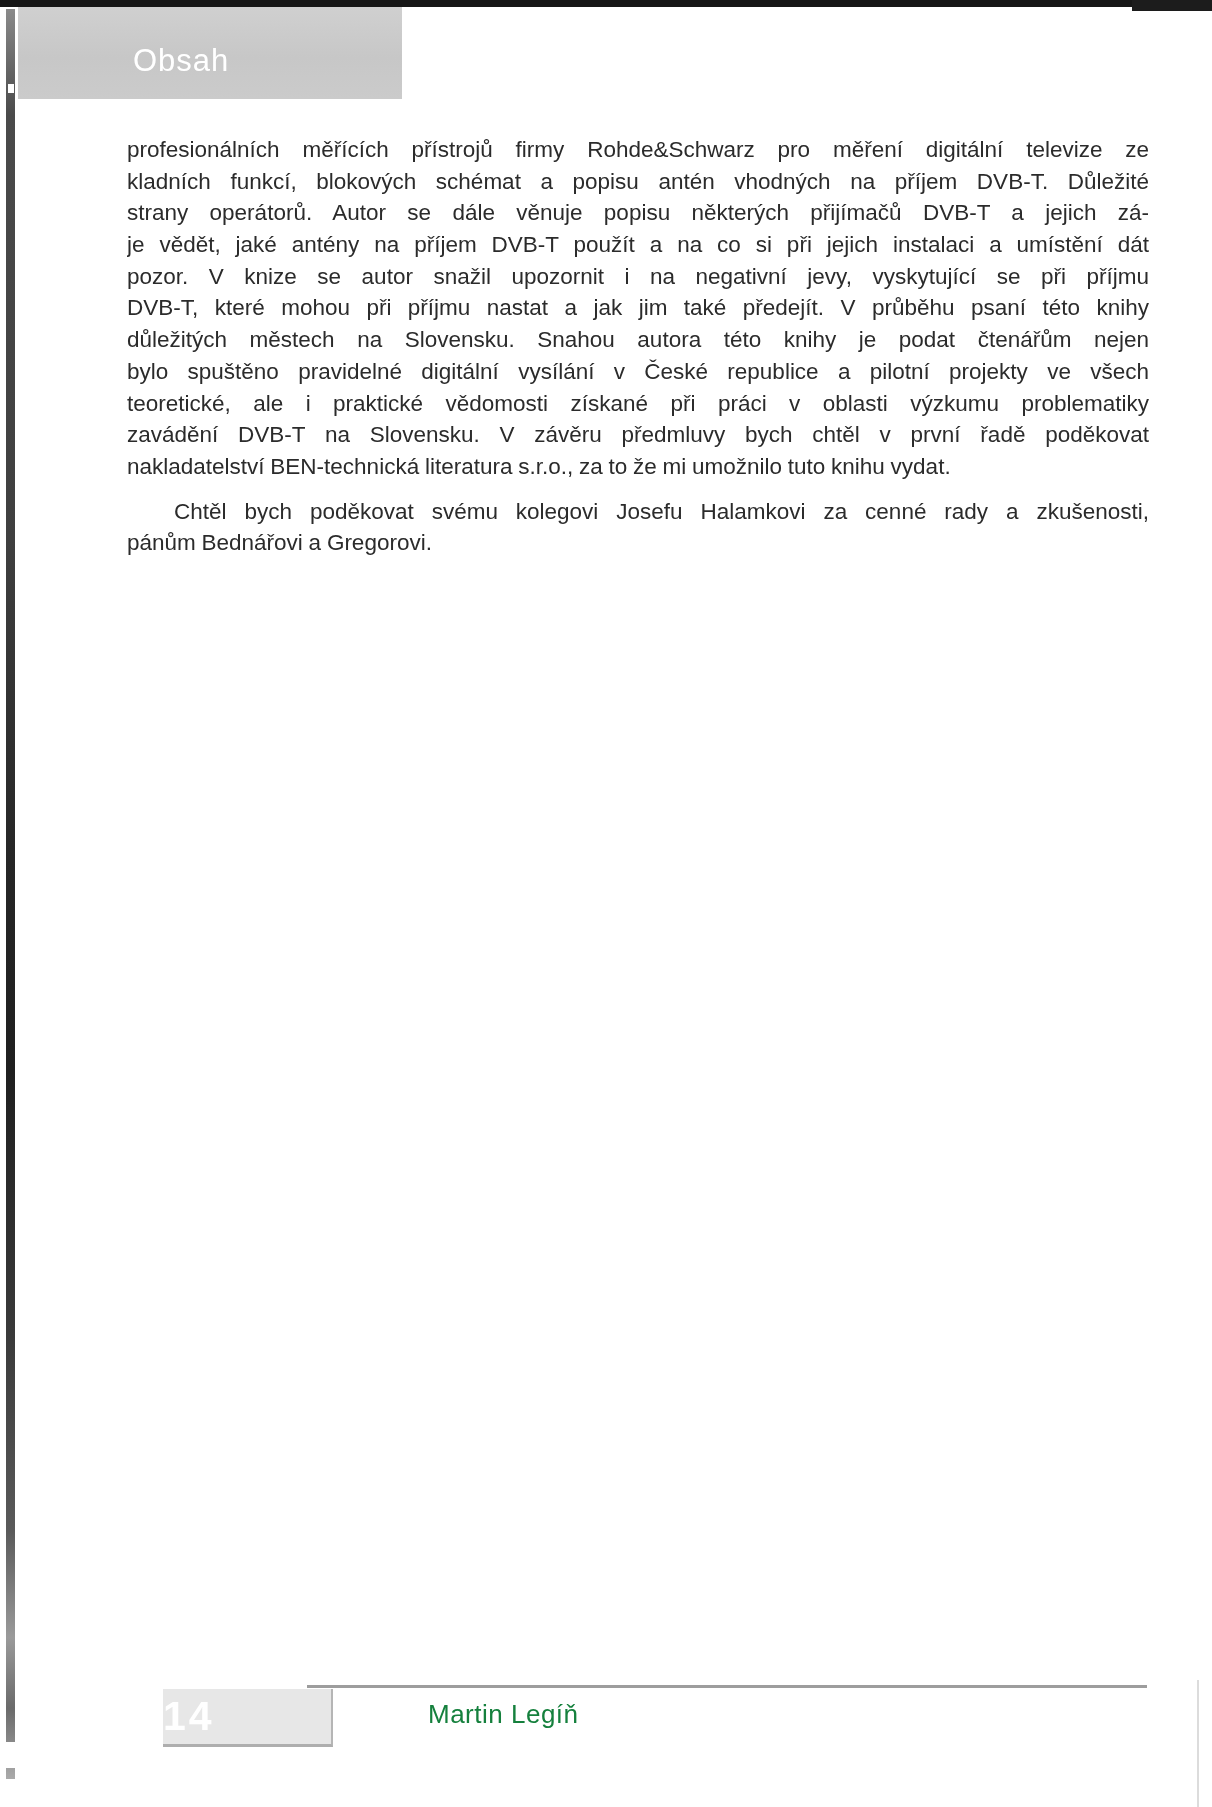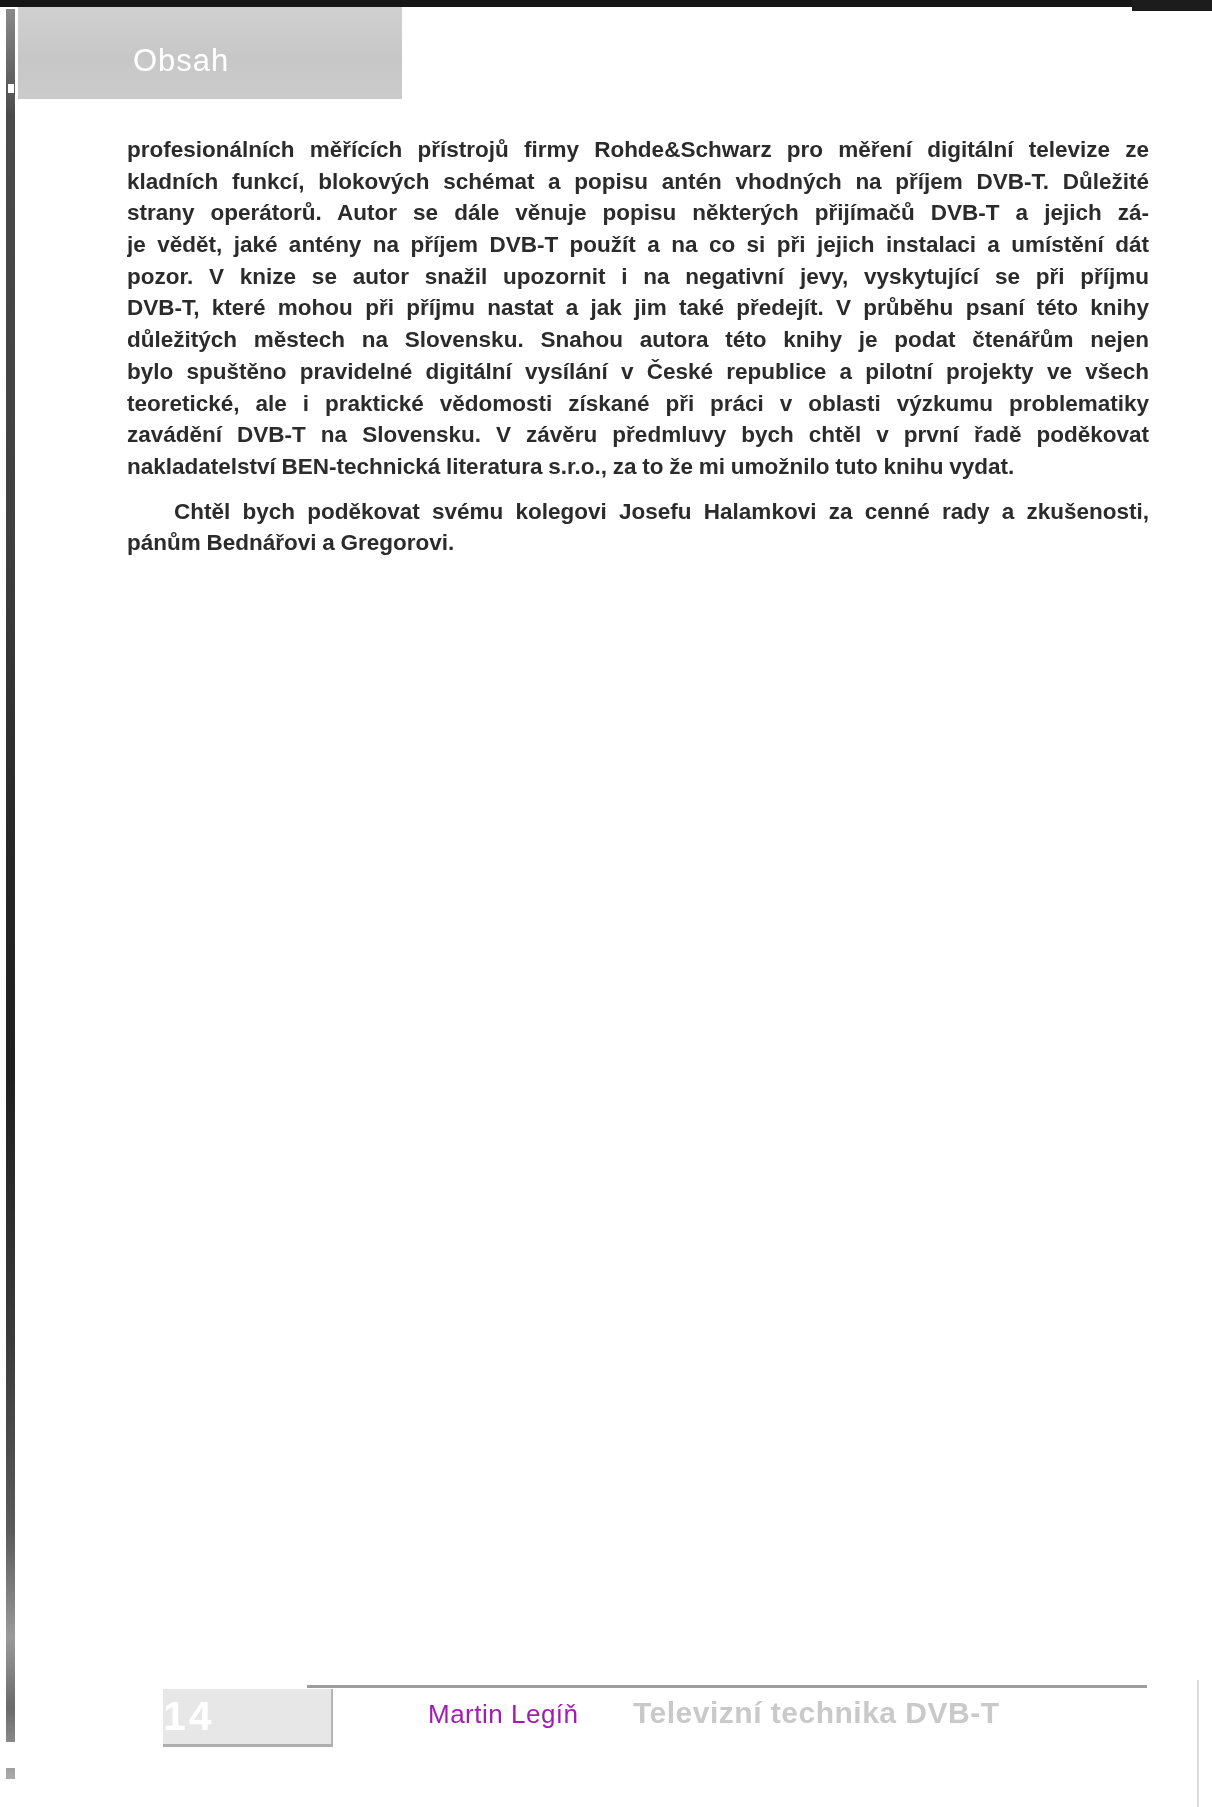--- a/index.html
+++ b/index.html
@@ -76,21 +76,20 @@
     font-size: 22.5px;
     line-height: 31.7px;
     color: #2b2b2b;
     word-spacing: -0.5px;
   }
   .text-line {
     height: 31.7px;
     overflow: hidden;
     text-align: justify;
     text-align-last: justify;
-    font-weight: bold;
   }
   .text-line.last {
     text-align-last: left;
   }
   .para-2 {
     margin-top: 13px;
   }
   .text-line.indent {
     text-indent: 47px;
   }
@@ -117,21 +116,21 @@
   .page-num {
     font-size: 41px;
     font-weight: bold;
     letter-spacing: 3px;
     color: #ffffff;
   }
   .footer-author {
     position: absolute;
     left: 428px; top: 1699px;
     font-size: 26px;
-    color: #a21caf;
+    color: #15803d;
     letter-spacing: 0.5px;
   }
   .footer-book-title {
     position: absolute;
     left: 633px; top: 1696px;
     font-size: 30px;
     font-weight: bold;
     color: #c9c9c9;
     letter-spacing: 0.5px;
   }
@@ -178,17 +177,16 @@
     </div>
   </div>
 
   <div class="footer-rule"></div>
 
   <div class="page-num-box">
     <span class="page-num">14</span>
   </div>
 
   <div class="footer-author">Martin Legíň</div>
-  <div class="footer-book-title">Televizní technika DVB-T</div>
 
   <div class="right-edge-line"></div>
 
 </div>
 
 </body></html>

